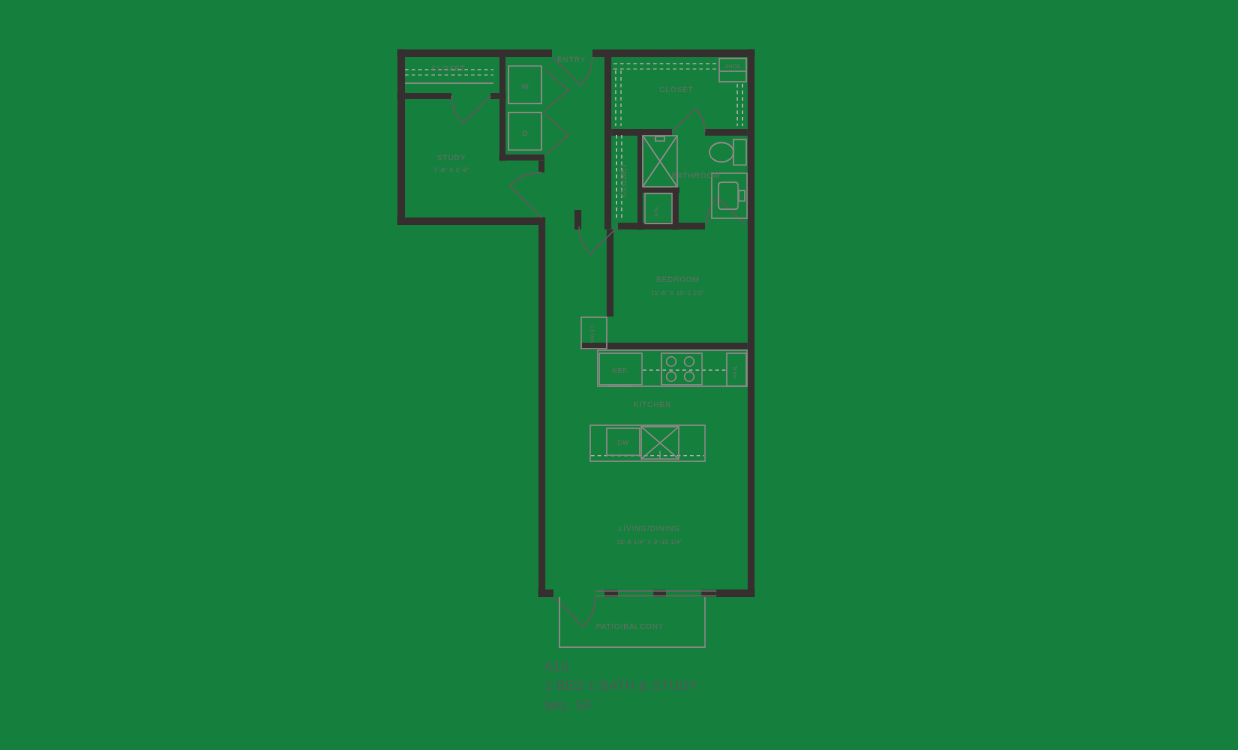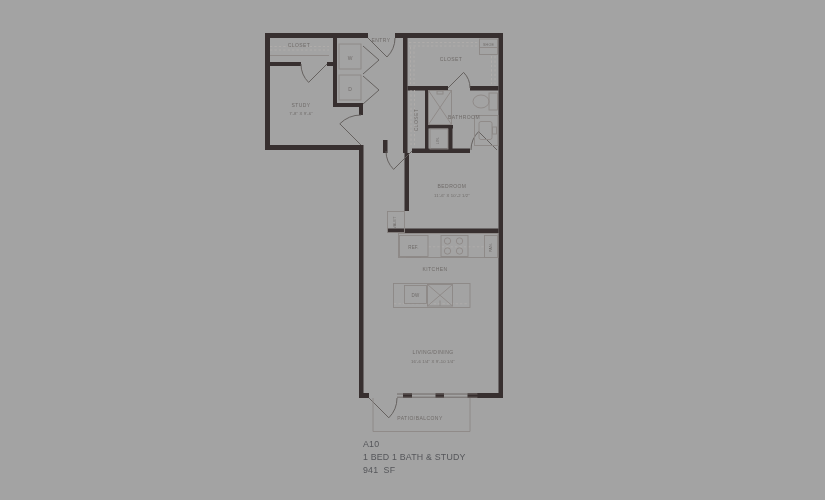--- a/index.html
+++ b/index.html
@@ -1,16 +1,16 @@
 <!DOCTYPE html>
 <html><head>
 <meta charset="utf-8">
 <style>
   html,body{margin:0;padding:0;background:#ffffff;}
-  .stage{position:relative;width:825px;height:500px;background:#a3a3a3;overflow:hidden;
+  .stage{position:relative;width:825px;height:500px;background:#15803d;overflow:hidden;
          font-family:"Liberation Sans","DejaVu Sans",sans-serif;}
   svg{position:absolute;left:0;top:0;}
   text{fill:#6f6b69;}
   .lbl{font-size:5px;letter-spacing:.45px;}
   .dim{font-size:4.2px;letter-spacing:.15px;}
   .tiny{font-size:3.6px;letter-spacing:.2px;}
   .appl{font-size:4.5px;letter-spacing:.2px;}
   .wd{font-size:5px;}
   .title-line{font-size:8.8px;fill:#55565a;letter-spacing:.2px;white-space:pre;}
   .mid{text-anchor:middle;}

